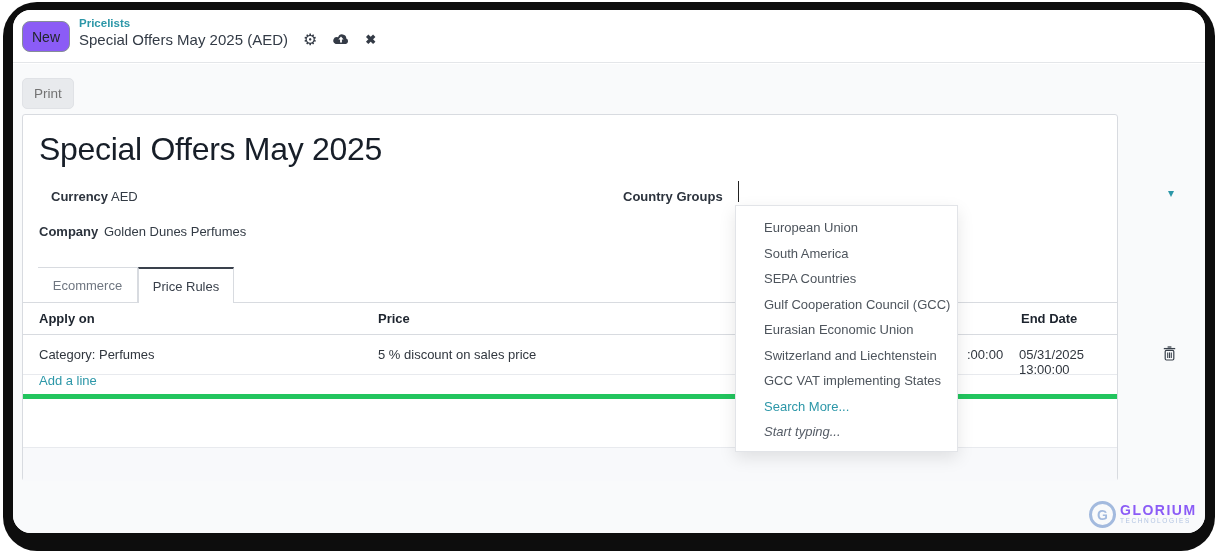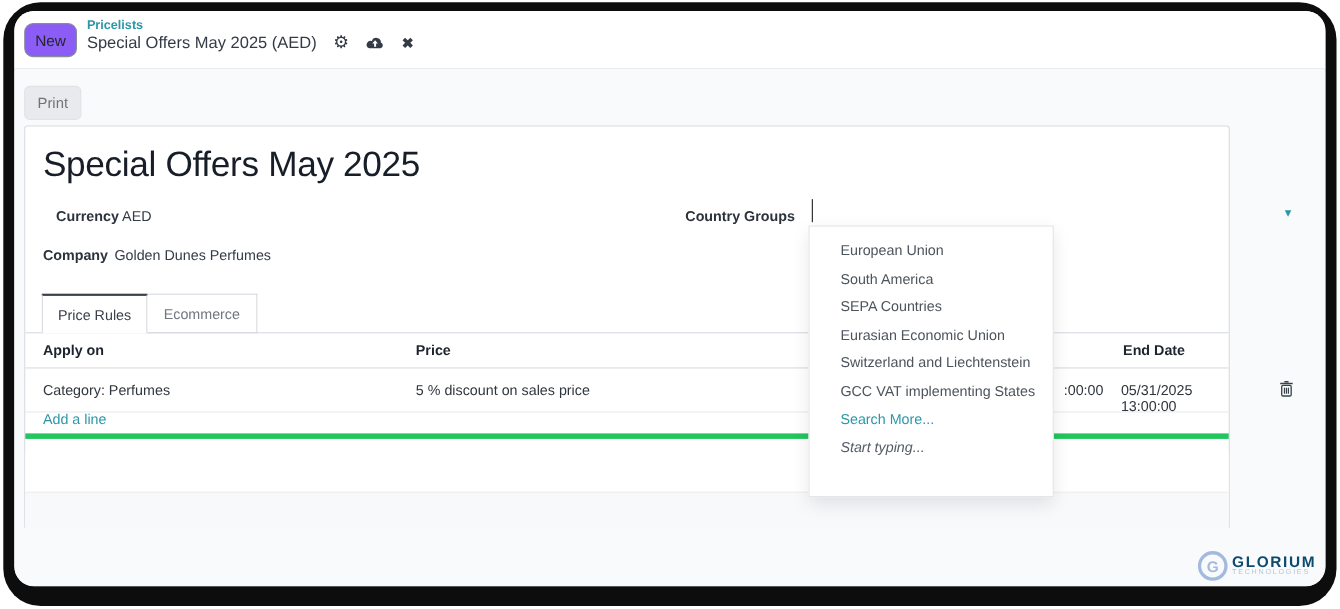--- a/index.html
+++ b/index.html
@@ -87,21 +87,21 @@
   .dd-more { height:25.5px; padding-left:28px; font-size:13px; color:#2c97a8;
              display:flex; align-items:center; cursor:pointer; }
   .dd-hint { height:25.5px; padding-left:28px; font-size:13px; color:#555c66;
              font-style:italic; display:flex; align-items:center; }
 
   
   .logo { position:absolute; left:1076px; top:437px; display:flex; align-items:center; gap:4px; }
   .logo-circle { width:27px; height:27px; border-radius:50%; border:3px solid #a3bade;
                  color:#a3bade; font-size:14px; font-weight:bold;
                  display:flex; align-items:center; justify-content:center; }
-  .logo-text-brand { font-size:14px; letter-spacing:1.5px; color:#0c4a6e; font-weight:bold; line-height:13px; }
+  .logo-text-brand { font-size:14px; letter-spacing:1.5px; color:#8b5cf6; font-weight:bold; line-height:13px; }
   .logo-text-sub { font-size:6.5px; letter-spacing:1.6px; color:#b3c5e2; line-height:8px; }
 </style>
 </head>
 <body>
 
 <div class="screen">
   <div class="frame"></div>
   <div class="inner">
 
     <div class="topbar">
@@ -133,22 +133,22 @@
 
         <div class="lbl lbl-company">Company</div>
         <div class="val val-company">Golden Dunes Perfumes</div>
 
         <div class="lbl lbl-cgroups">Country Groups</div>
         <div class="cg-field"></div>
         <div class="cg-cursor"></div>
         <div class="cg-caret">▾</div>
 
         <div class="tabs">
+          <div class="tab tab-idle">Ecommerce</div>
           <div class="tab tab-active">Price Rules</div>
-          <div class="tab tab-idle">Ecommerce</div>
         </div>
         <div class="tab-topline"></div>
 
         <div class="thead">
           <div class="th th-apply">Apply on</div>
           <div class="th th-price">Price</div>
           <div class="th th-end">End Date</div>
         </div>
 
         <div class="trow">
@@ -181,20 +181,21 @@
           <div class="logo-text-brand">GLORIUM</div>
           <div class="logo-text-sub">TECHNOLOGIES</div>
         </div>
       </div>
     </div>
 
     <div class="dropdown">
       <div class="dd-item">European Union</div>
       <div class="dd-item">South America</div>
       <div class="dd-item">SEPA Countries</div>
+      <div class="dd-item">Gulf Cooperation Council (GCC)</div>
       <div class="dd-item">Eurasian Economic Union</div>
       <div class="dd-item">Switzerland and Liechtenstein</div>
       <div class="dd-item">GCC VAT implementing States</div>
       <div class="dd-more">Search More...</div>
       <div class="dd-hint">Start typing...</div>
     </div>
 
   </div>
 </div>
 

